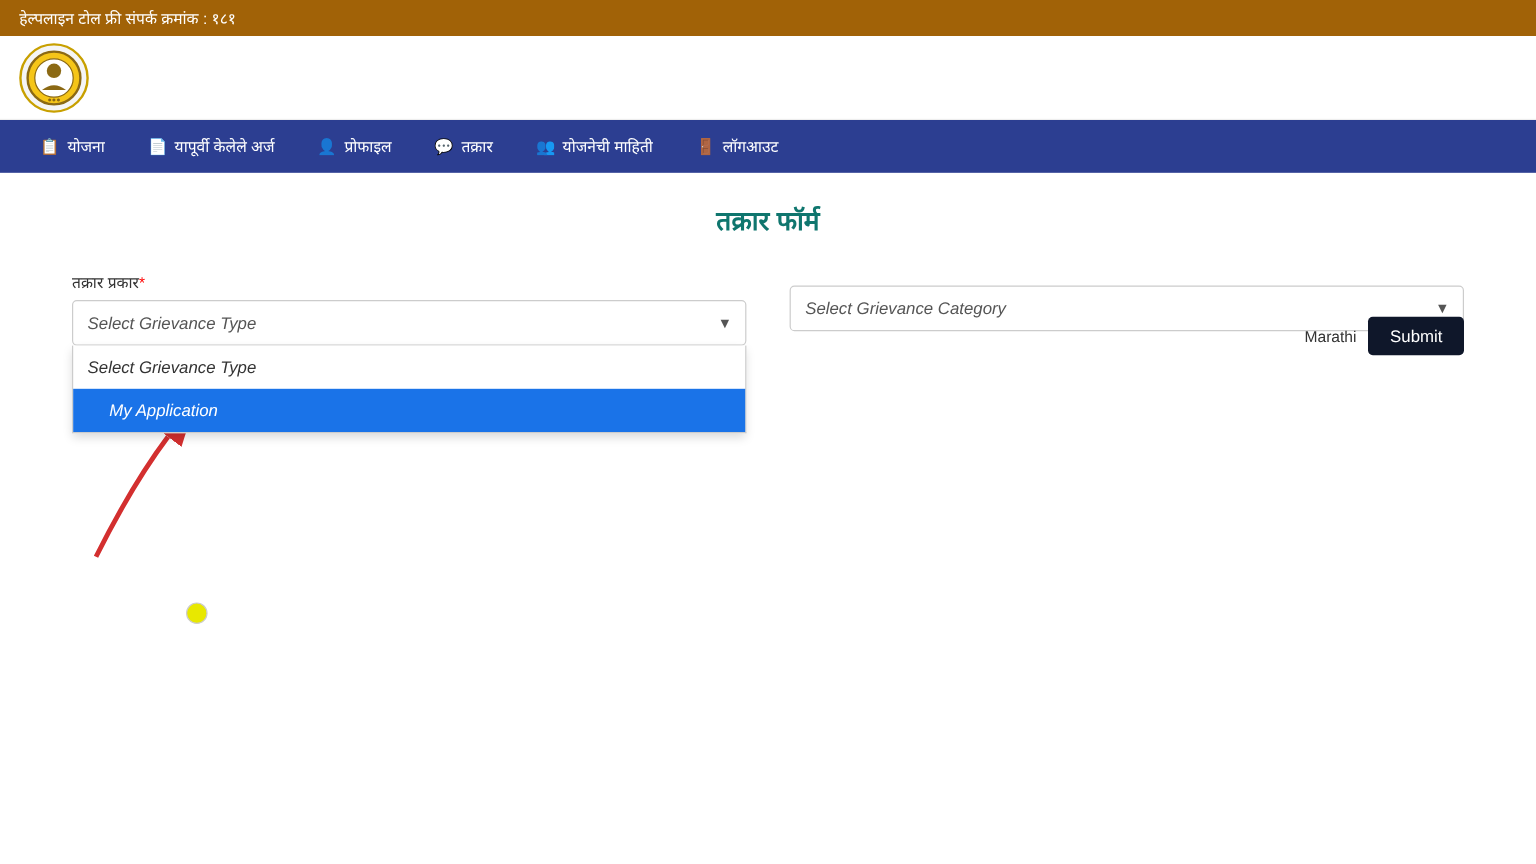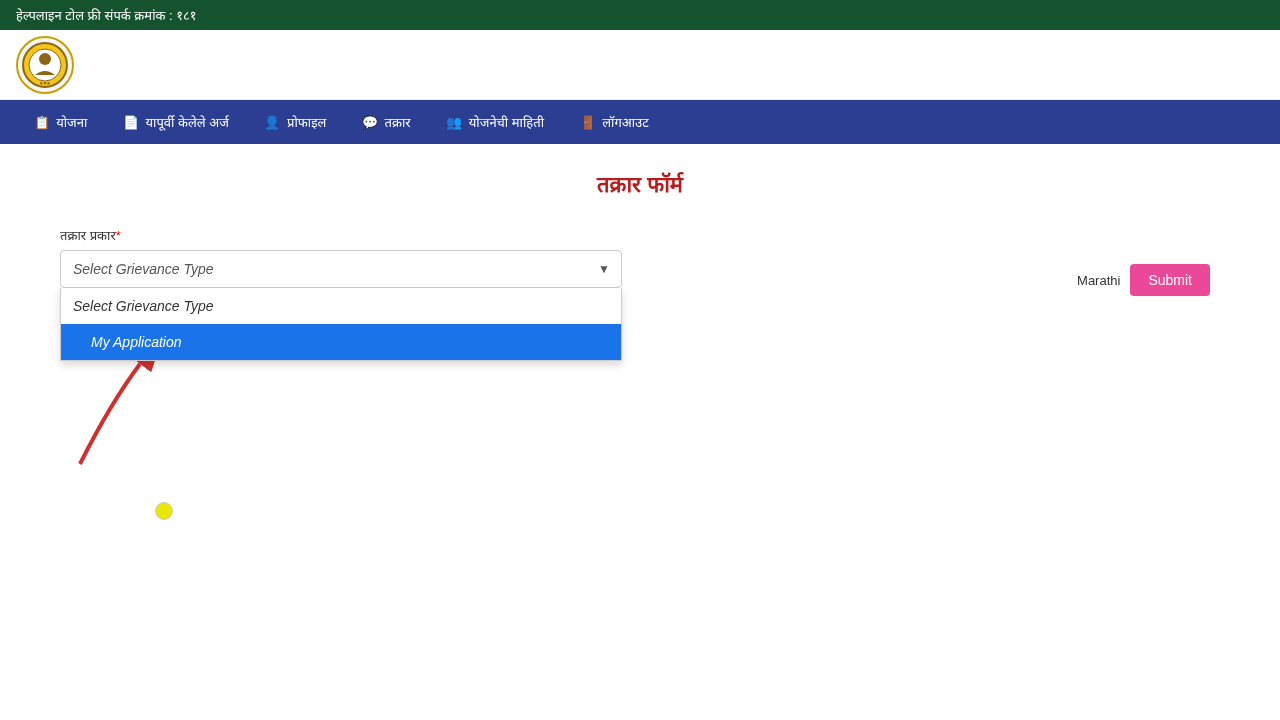--- a/index.html
+++ b/index.html
@@ -1,20 +1,20 @@
 <!DOCTYPE html>
 <html><head>
   <meta charset="utf-8">
   <style>
     * { margin: 0; padding: 0; box-sizing: border-box; }
     body { font-family: Arial, sans-serif; background: #fff; width: 1280px; min-height: 720px; overflow-x: hidden; }
 
     
     .top-banner {
-      background: #14532d;
+      background: #a16207;
       color: #fff;
       font-size: 13px;
       padding: 6px 16px;
       width: 100%;
     }
 
     
     .header {
       display: flex;
       align-items: center;
@@ -57,21 +57,21 @@
 
     
     .main-content {
       padding: 24px 60px;
       position: relative;
     }
     .page-title {
       text-align: center;
       font-size: 22px;
       font-weight: bold;
-      color: #b91c1c;
+      color: #0f766e;
       margin-bottom: 28px;
     }
 
     
     .form-row {
       display: flex;
       gap: 36px;
       align-items: center;
       position: relative;
     }
@@ -132,32 +132,32 @@
     }
     .dropdown-item.selected {
       background: #1a73e8;
       color: #fff;
       padding-left: 30px;
     }
 
     
     .submit-area {
       position: absolute;
-      right: 10px;
+      right: 0;
       top: 38px;
       display: flex;
       align-items: center;
       gap: 10px;
     }
     .lang-label {
       font-size: 13px;
       color: #333;
     }
     .submit-btn {
-      background: #ec4899;
+      background: #0f172a;
       color: #fff;
       border: none;
       padding: 8px 18px;
       border-radius: 4px;
       font-size: 14px;
       cursor: pointer;
     }
 
     
     .arrow-annotation {
@@ -248,20 +248,26 @@
             <span>Select Grievance Type</span>
           </div>
           <div class="dropdown-item selected">
             <span>My Application</span>
           </div>
         </div>
       </div>
     </div>
 
     <div class="form-group">
+      <div class="select-wrapper">
+        <div class="select-box">
+          <span>Select Grievance Category</span>
+        </div>
+        <span class="select-chevron">▼</span>
+      </div>
 
       <div class="submit-area">
         <span class="lang-label">Marathi</span>
         <button class="submit-btn">Submit</button>
       </div>
     </div>
   </div>
 
   <div class="arrow-annotation">
     <svg class="arrow-svg" viewBox="0 0 120 130">

